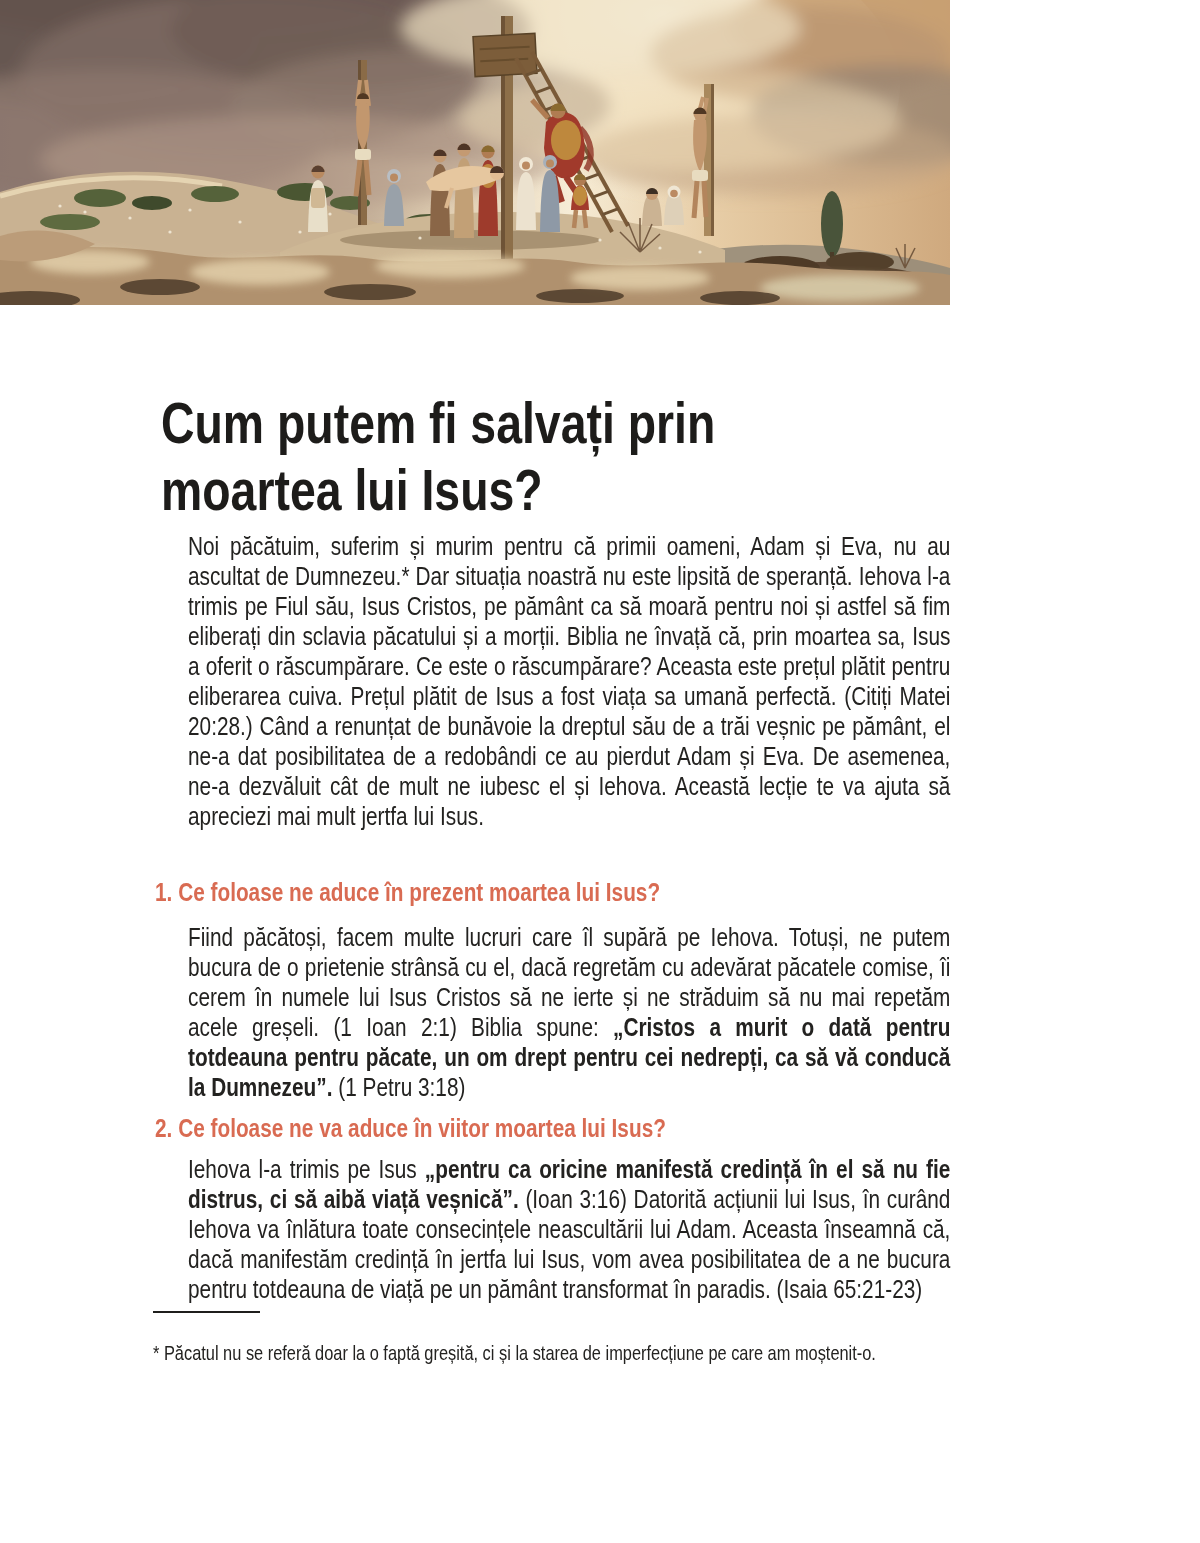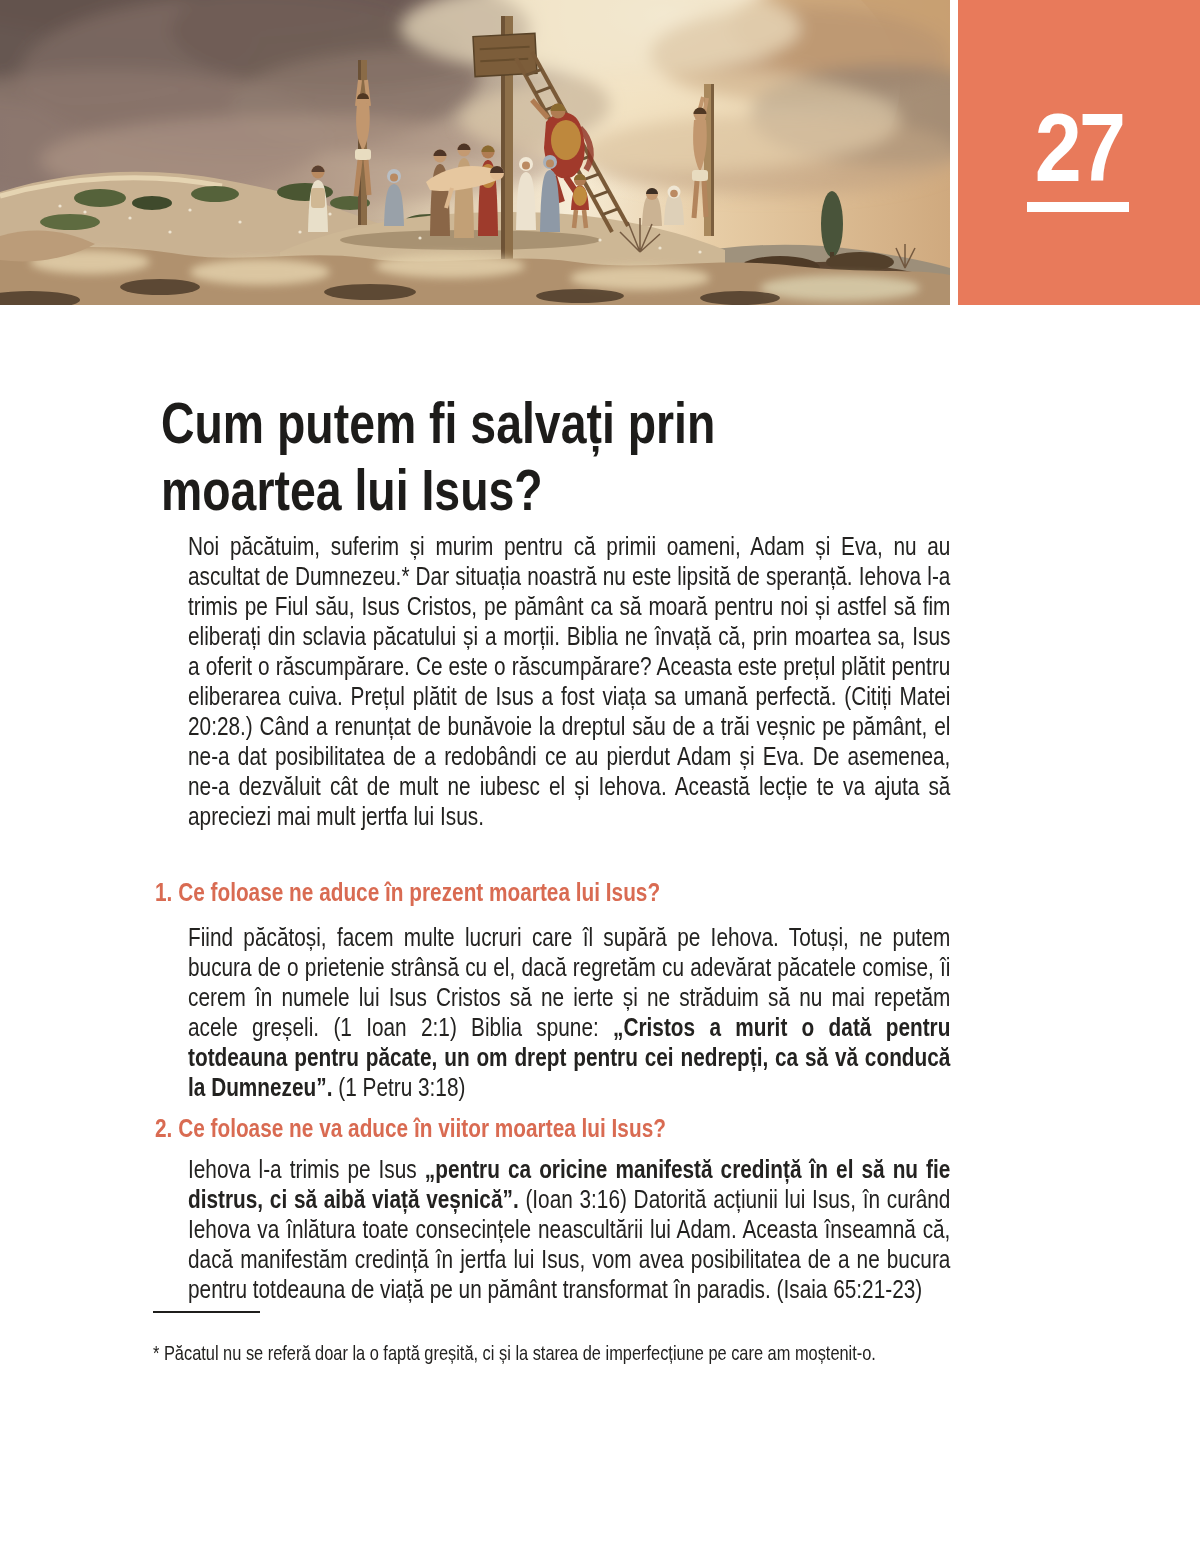--- a/index.html
+++ b/index.html
@@ -244,24 +244,20 @@
         <circle cx="300" cy="232" r="1.6"></circle>
       <circle cx="420" cy="238" r="1.6"></circle>
         <circle cx="600" cy="240" r="1.6"></circle>
         <circle cx="660" cy="248" r="1.6"></circle>
       <circle cx="700" cy="252" r="1.6"></circle>
         <circle cx="170" cy="232" r="1.6"></circle>
         <circle cx="60" cy="206" r="1.6"></circle>
     </g>
   </svg>
 
-  <div class="badge">
-    <div class="badge-num">27</div>
-    <div class="badge-bar"></div>
-  </div>
 
   <h1 class="title">Cum putem fi salvați prin moartea lui Isus?</h1>
 
   <p class="body-block" id="intro"><span>Noi păcătuim, suferim și murim pentru că primii oameni, Adam și Eva, nu au ascultat de Dumnezeu.* Dar situația noastră nu este lipsită de speranță. Iehova l-a trimis pe Fiul său, Isus Cristos, pe pământ ca să moară pentru noi și astfel să fim eliberați din sclavia păcatului și a morții. Biblia ne învață că, prin moartea sa, Isus a oferit o răscumpărare. Ce este o răscumpărare? Aceasta este prețul plătit pentru eliberarea cuiva. Prețul plătit de Isus a fost viața sa umană perfectă. (Citiți Matei 20:28.) Când a renunțat de bunăvoie la dreptul său de a trăi veșnic pe pământ, el ne-a dat posibilitatea de a redobândi ce au pierdut Adam și Eva. De asemenea, ne-a dezvăluit cât de mult ne iubesc el și Iehova. Această lecție te va ajuta să apreciezi mai mult jertfa lui Isus.</span></p>
 
   <h2 class="sec-head" id="h1">1. Ce foloase ne aduce în prezent moartea lui Isus?</h2>
   <p class="body-block" id="para1"><span>Fiind păcătoși, facem multe lucruri care îl supără pe Iehova. Totuși, ne putem bucura de o prietenie strânsă cu el, dacă regretăm cu adevărat păcatele comise, îi cerem în numele lui Isus Cristos să ne ierte și ne străduim să nu mai repetăm acele greșeli. (1 Ioan 2:1) Biblia spune: </span><span class="b">„Cristos a murit o dată pentru totdeauna pentru păcate, un om drept pentru cei nedrepți, ca să vă conducă la Dumnezeu”.</span><span> (1 Petru 3:18)</span></p>
 
   <h2 class="sec-head" id="h2">2. Ce foloase ne va aduce în viitor moartea lui Isus?</h2>
   <p class="body-block" id="para2"><span>Iehova l-a trimis pe Isus </span><span class="b">„pentru ca oricine manifestă credință în el să nu fie distrus, ci să aibă viață veșnică”.</span><span> (Ioan 3:16) Datorită acțiunii lui Isus, în curând Iehova va înlătura toate consecințele neascultării lui Adam. Aceasta înseamnă că, dacă manifestăm credință în jertfa lui Isus, vom avea posibilitatea de a ne bucura pentru totdeauna de viață pe un pământ transformat în paradis. (Isaia 65:21-23)</span></p>

